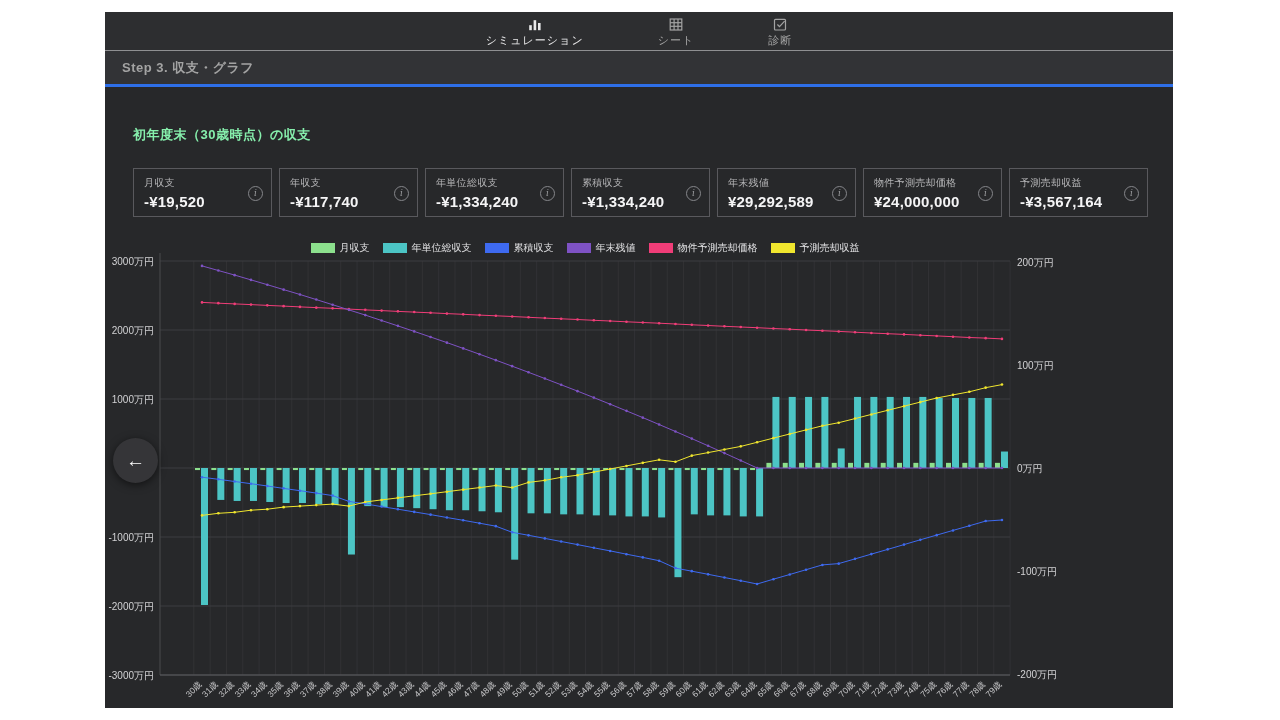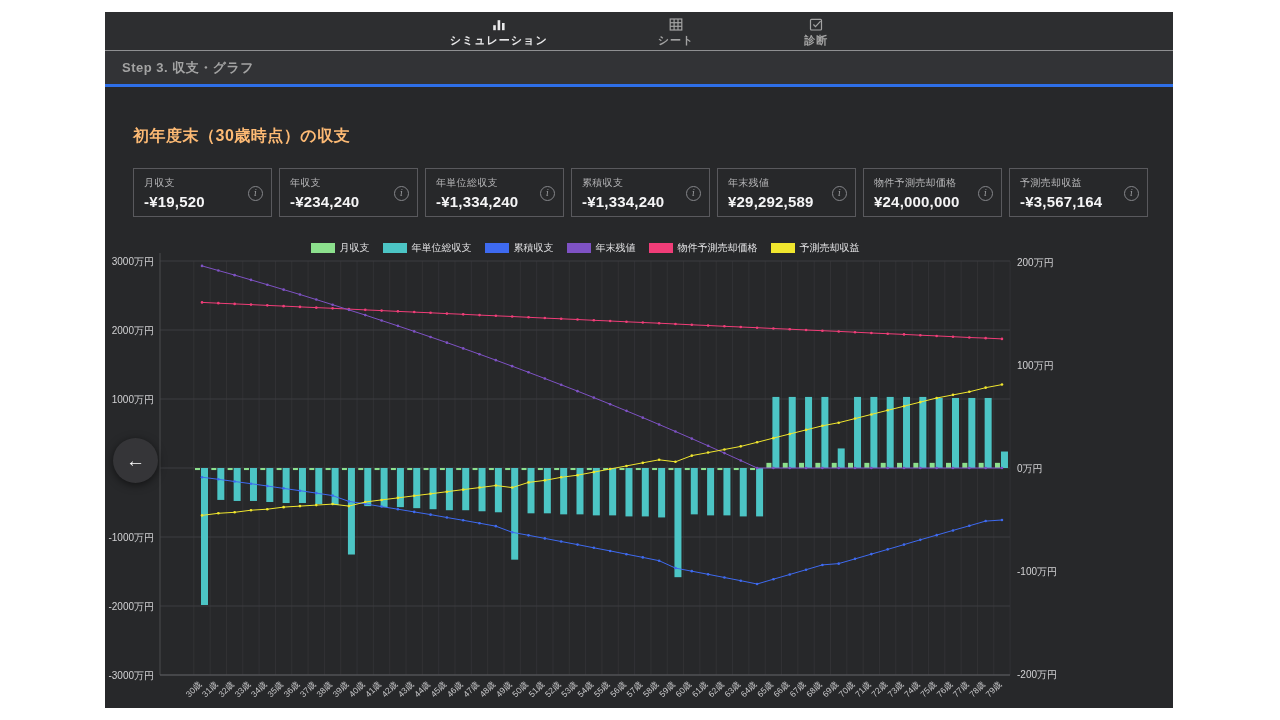--- a/index.html
+++ b/index.html
@@ -1,29 +1,29 @@
 <!DOCTYPE html>
 <html><head>
 <meta charset="utf-8">
 <style>
   html,body{margin:0;padding:0;}
   body{width:1280px;height:720px;background:#ffffff;font-family:"Liberation Sans","DejaVu Sans",sans-serif;overflow:hidden;}
   .app{position:absolute;left:105px;top:12px;width:1068px;height:696px;background:#27282a;}
   
-  .topnav{position:absolute;left:0;top:0;width:100%;height:38px;background:#2d2e30;display:flex;justify-content:center;align-items:center;gap:110px;font-weight:bold;}
+  .topnav{position:absolute;left:0;top:0;width:100%;height:38px;background:#2d2e30;display:flex;justify-content:center;align-items:center;gap:74px;}
   .tab{display:flex;flex-direction:column;align-items:center;gap:1px;color:#a3a3a3;cursor:pointer;padding-top:2px;}
   .tab.active{color:#e9e9ea;}
   .tab svg{display:block;}
   .tablabel{font-size:11px;letter-spacing:1px;}
   .navdivider{position:absolute;left:0;top:38px;width:100%;height:1px;background:#8f9092;}
   .stepheader{position:absolute;left:0;top:39px;width:100%;height:33px;background:#323336;display:flex;align-items:center;}
   .steptitle{color:#a3a3a3;font-size:13px;font-weight:bold;padding-left:17px;letter-spacing:.5px;}
   .accentbar{position:absolute;left:0;top:72px;width:100%;height:3px;background:#2e6fe8;}
   
-  .sectiontitle{position:absolute;left:28px;top:114px;color:#fdba74;font-size:16px;font-weight:bold;letter-spacing:.5px;}
+  .sectiontitle{position:absolute;left:28px;top:114px;color:#86efac;font-size:13px;font-weight:bold;letter-spacing:.5px;}
   .cards{position:absolute;left:28px;top:156px;right:25px;display:flex;gap:7px;}
   .card{position:relative;flex:1;height:49px;border:1px solid #59595d;box-sizing:border-box;padding:7px 9px 6px 10px;}
   .cardlabel{display:block;color:#b6b6b8;font-size:10px;letter-spacing:.3px;white-space:nowrap;}
   .cardvalue{position:absolute;left:10px;bottom:6px;color:#f5f5f6;font-size:15px;font-weight:bold;letter-spacing:.2px;}
   .infoicon{position:absolute;right:8px;top:17px;width:13px;height:13px;border:1px solid #85868a;border-radius:50%;color:#9a9b9e;font-size:9px;line-height:13px;text-align:center;font-family:"DejaVu Serif",serif;font-style:italic;cursor:pointer;}
   
   .legend{position:absolute;left:55px;top:229px;width:850px;display:flex;justify-content:center;align-items:center;gap:13px;z-index:3;}
   .legenditem{display:flex;align-items:center;gap:5px;cursor:pointer;}
   .legendchip{width:24px;height:10px;display:inline-block;}
   .legendlabel{color:#e2e2e4;font-size:10px;white-space:nowrap;}
@@ -80,21 +80,21 @@
 
   <div class="cards">
     <div class="card">
       <span class="cardlabel">月収支</span>
       <span class="infoicon">i</span>
       <span class="cardvalue">-¥19,520</span>
     </div>
     <div class="card">
       <span class="cardlabel">年収支</span>
       <span class="infoicon">i</span>
-      <span class="cardvalue">-¥234,240</span>
+      <span class="cardvalue">-¥117,740</span>
     </div>
     <div class="card">
       <span class="cardlabel">年単位総収支</span>
       <span class="infoicon">i</span>
       <span class="cardvalue">-¥1,334,240</span>
     </div>
     <div class="card">
       <span class="cardlabel">累積収支</span>
       <span class="infoicon">i</span>
       <span class="cardvalue">-¥1,334,240</span>

